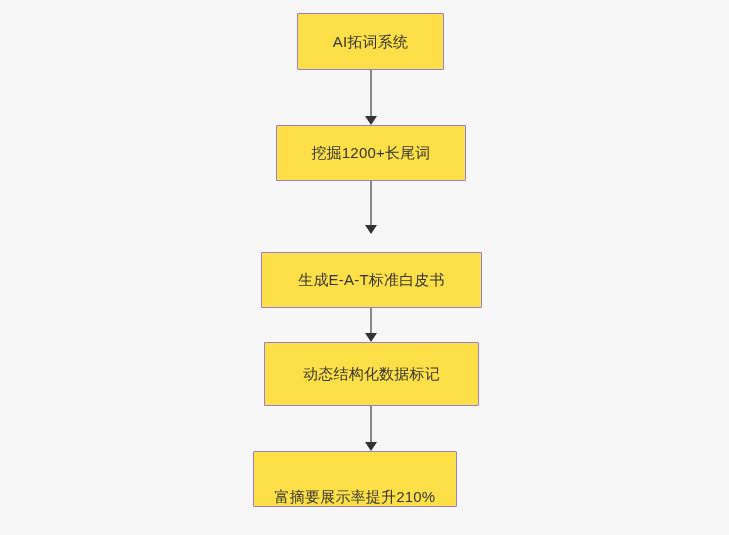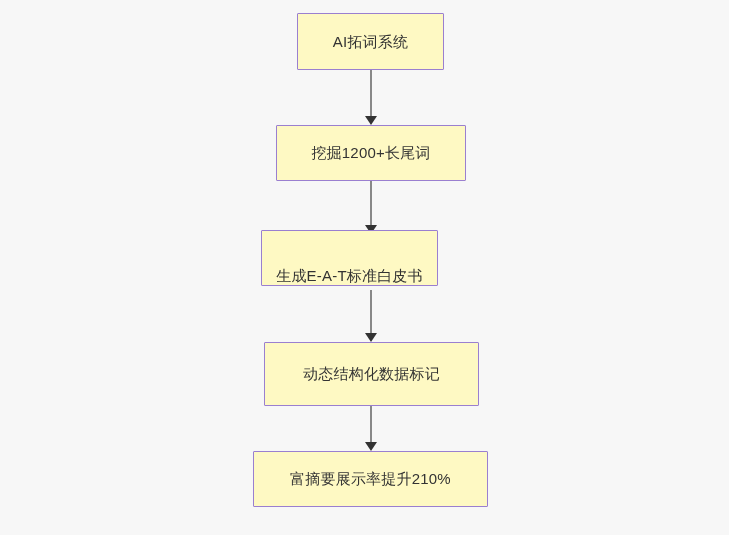--- a/index.html
+++ b/index.html
@@ -14,21 +14,21 @@
     overflow: hidden;
   }
   #flowchart {
     position: relative;
     width: 729px;
     height: 535px;
   }
   .node {
     position: absolute;
     box-sizing: border-box;
-    background: #fef9c3;
+    background: #fde047;
     border: 1.6px solid #9a7fd0;
     border-radius: 1px;
     display: flex;
     align-items: center;
     justify-content: center;
     z-index: 2;
   }
   .node-label {
     color: #333333;
     font-size: 15px;
@@ -88,25 +88,25 @@
   </div>
 
   <div class="node" style="left:297px; top:13px; width:147px; height:57px;">
     <span class="node-label">AI拓词系统</span>
   </div>
 
   <div class="node" style="left:276px; top:125px; width:190px; height:56px;">
     <span class="node-label">挖掘1200+长尾词</span>
   </div>
 
-  <div class="node" style="left:261px; top:230px; width:177px; height:56px;align-items:flex-end;">
+  <div class="node" style="left:261px; top:252px; width:221px; height:56px;">
     <span class="node-label">生成E-A-T标准白皮书</span>
   </div>
 
   <div class="node" style="left:264px; top:342px; width:215px; height:64px;">
     <span class="node-label">动态结构化数据标记</span>
   </div>
 
-  <div class="node" style="left:253px; top:451px; width:235px; height:56px;">
+  <div class="node" style="left:253px; top:451px; width:204px; height:56px;align-items:flex-end;">
     <span class="node-label">富摘要展示率提升210%</span>
   </div>
 
 </div>
 
 </body></html>

